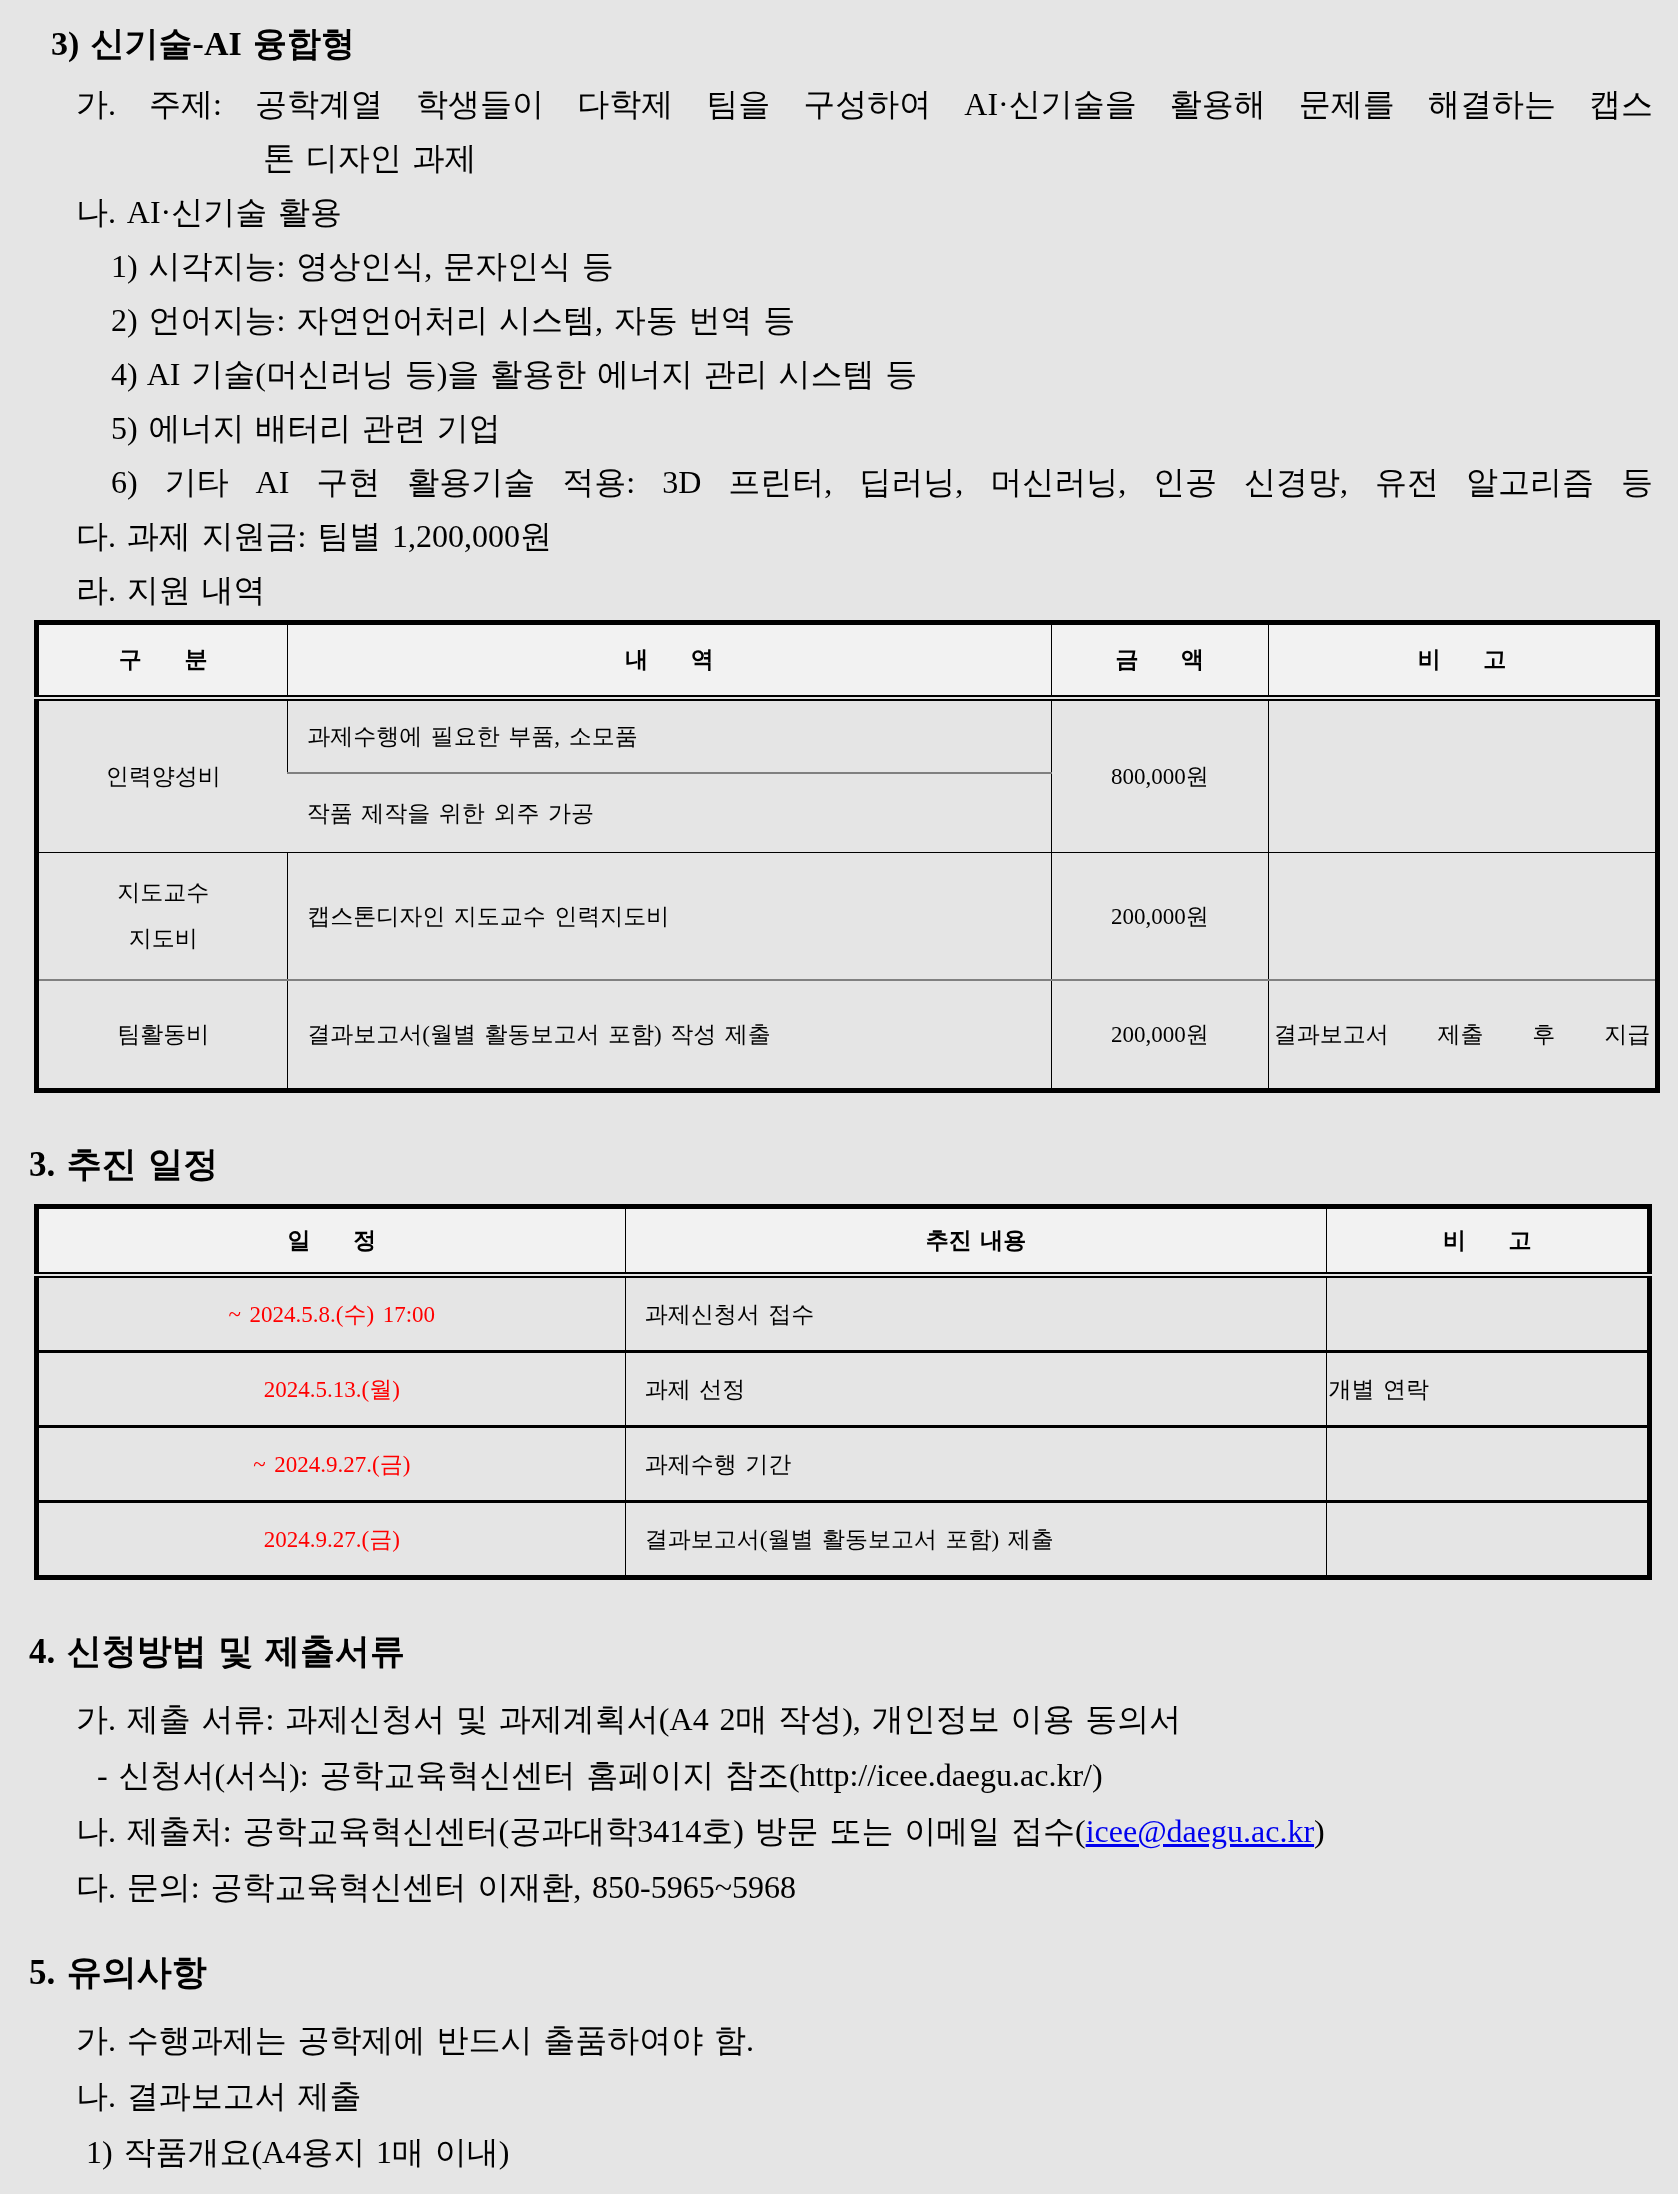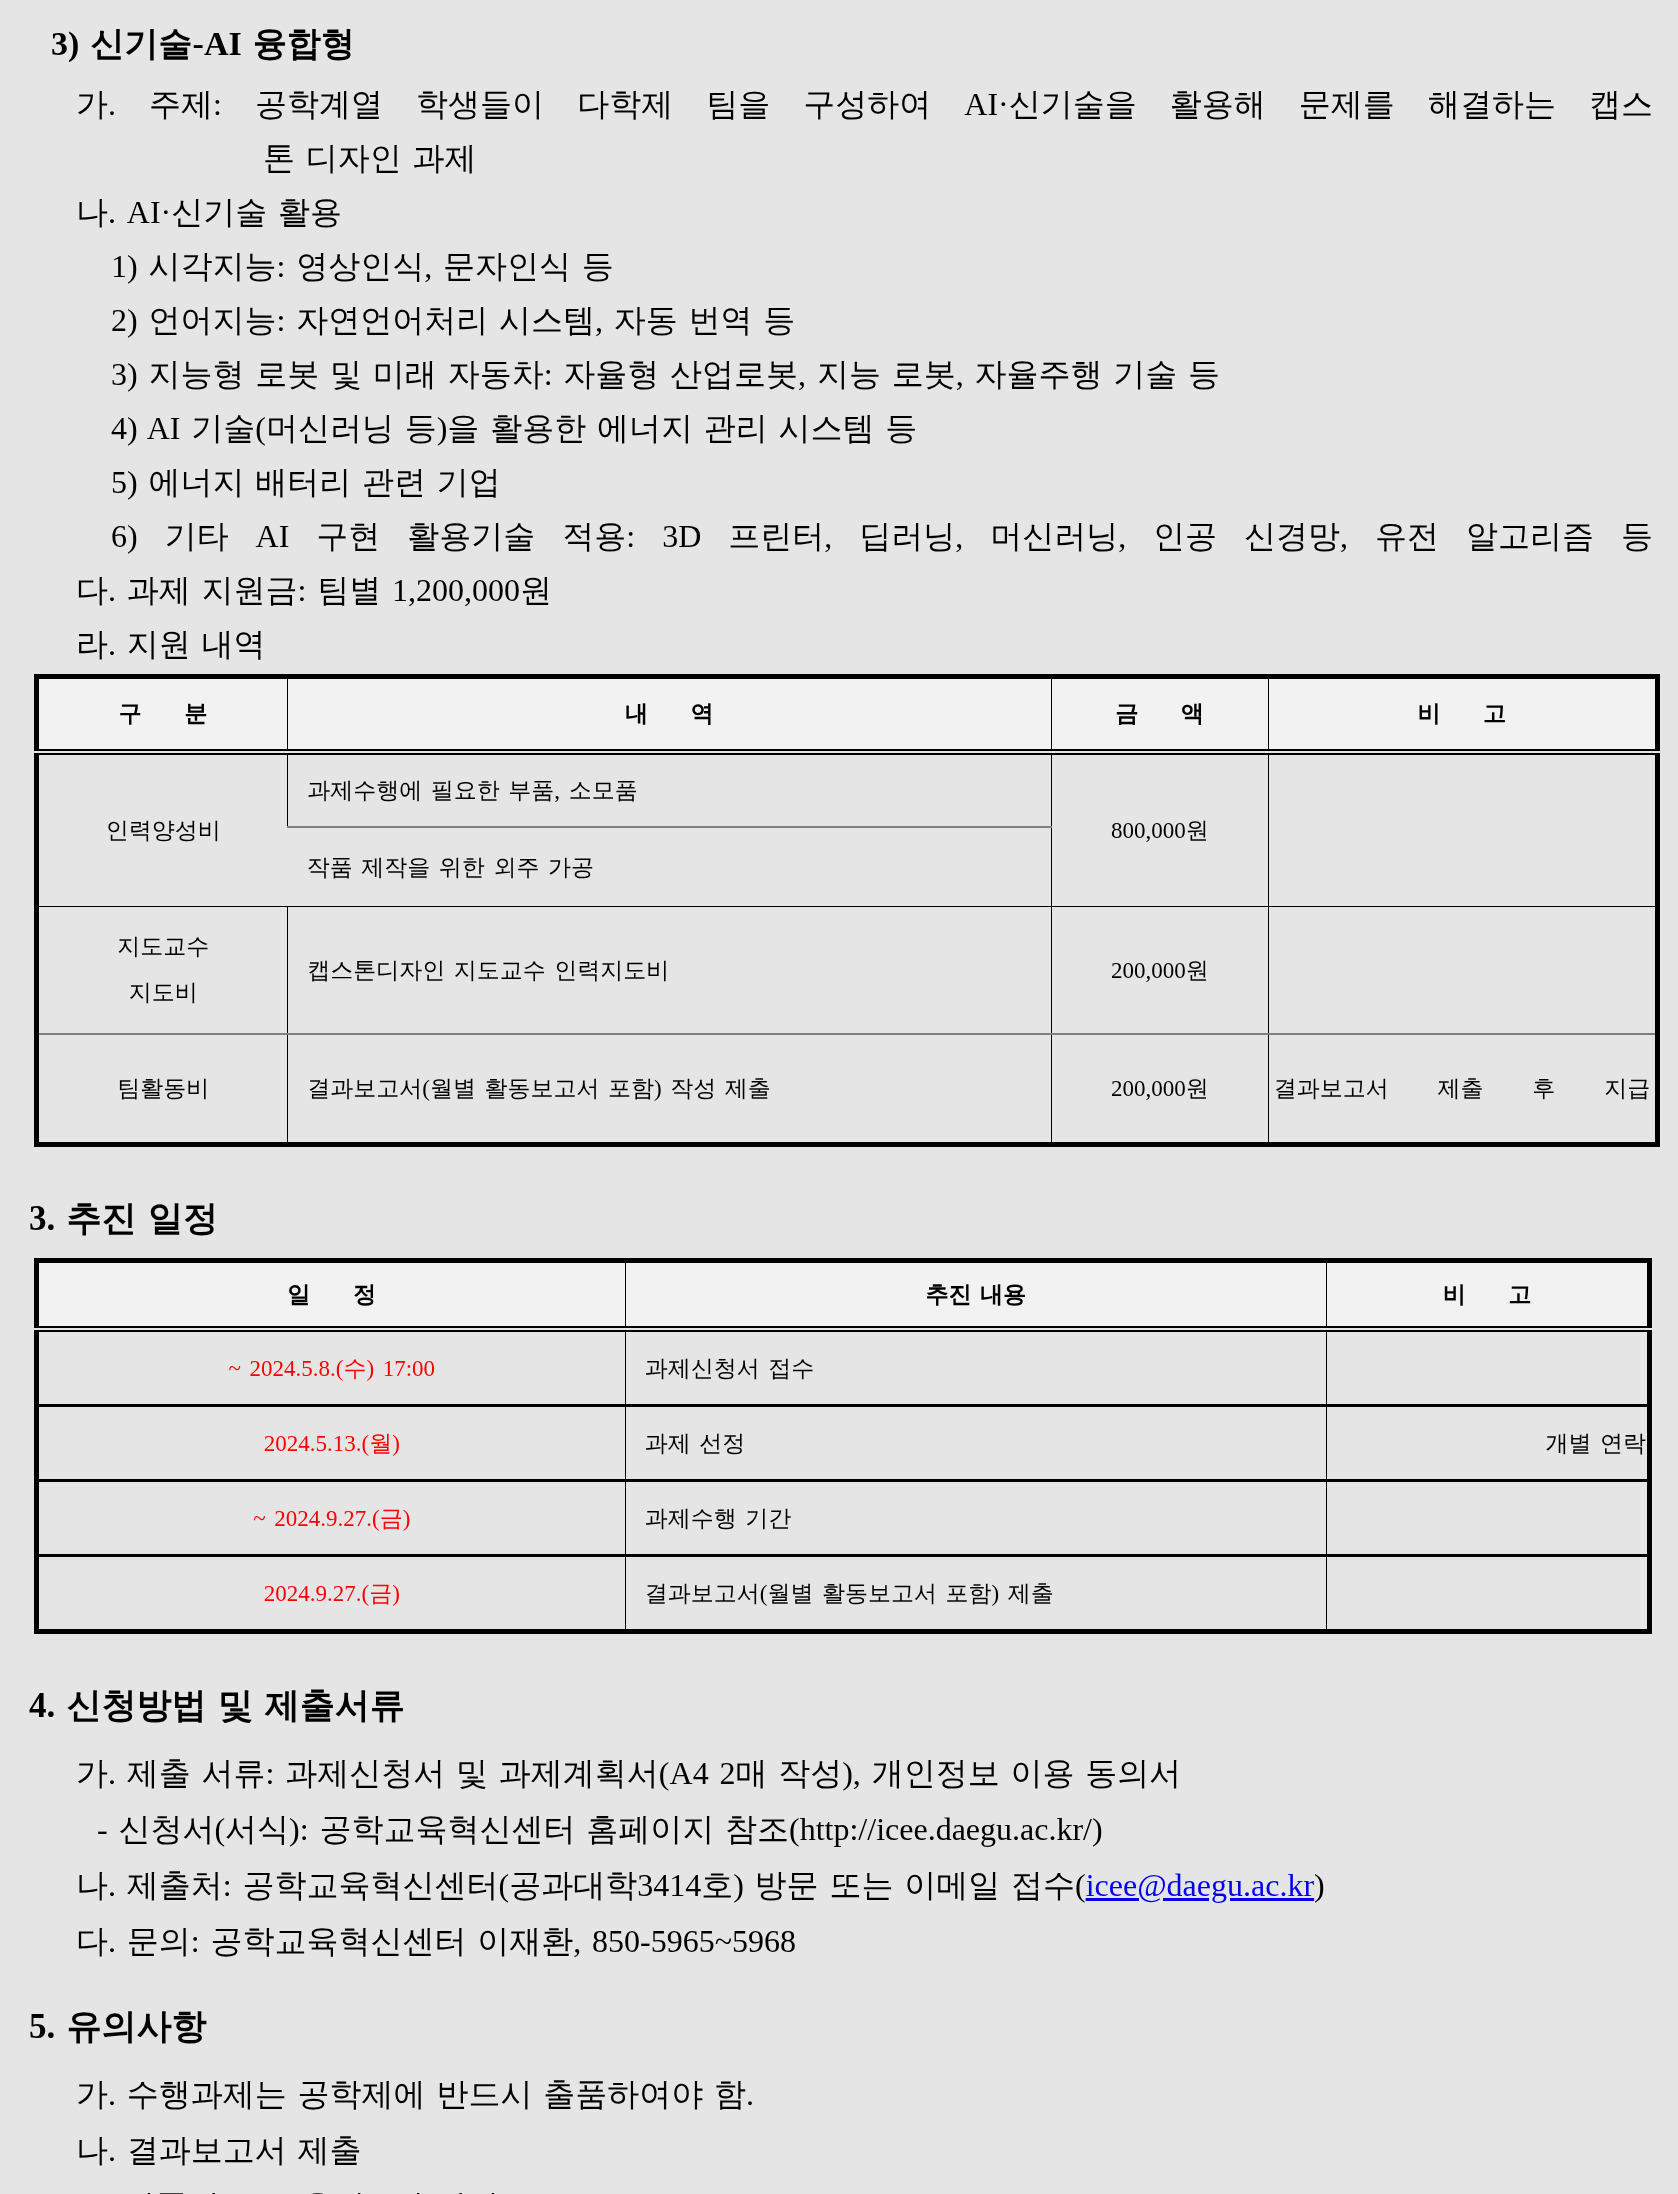--- a/index.html
+++ b/index.html
@@ -47,34 +47,33 @@
   .cat .catline{line-height:46px;}
   .item{text-align:left;padding-left:19px;}
   .amt{text-align:center;}
   .note{text-align:left;padding:0 4.8px;}
   .notefill{text-align:justify;text-align-last:justify;}
   .tbl2 tr.hdr th{height:61px;}
   .tbl2 td{height:70px;}
   .tbl2 tr.rsep td{border-top:3.2px solid #000;}
   .date{text-align:center;color:#ff0000;}
   .content{text-align:left;padding-left:19px;}
-  .note2{text-align:right;}
+  .note2{text-align:left;}
 </style>
 </head>
 <body>
 
 <div class="page">
 
   <div class="h2">3) 신기술-AI 융합형</div>
   <div class="line l-ga fill">가. 주제: 공학계열 학생들이 다학제 팀을 구성하여 AI·신기술을 활용해 문제를 해결하는 캡스</div>
   <div class="line l-cont">톤 디자인 과제</div>
   <div class="line l-ga">나. AI·신기술 활용</div>
   <div class="line l-num">1) 시각지능: 영상인식, 문자인식 등</div>
   <div class="line l-num">2) 언어지능: 자연언어처리 시스템, 자동 번역 등</div>
-  <div class="line l-num">3) 지능형 로봇 및 미래 자동차: 자율형 산업로봇, 지능 로봇, 자율주행 기술 등</div>
   <div class="line l-num">4) AI 기술(머신러닝 등)을 활용한 에너지 관리 시스템 등</div>
   <div class="line l-num">5) 에너지 배터리 관련 기업</div>
   <div class="line l-num fill">6) 기타 AI 구현 활용기술 적용: 3D 프린터, 딥러닝, 머신러닝, 인공 신경망, 유전 알고리즘 등</div>
   <div class="line l-ga">다. 과제 지원금: 팀별 1,200,000원</div>
   <div class="line l-ga">라. 지원 내역</div>
 
   <table class="tbl tbl1">
     <colgroup>
       <col style="width:15.5%">
         <col style="width:47.1%">

